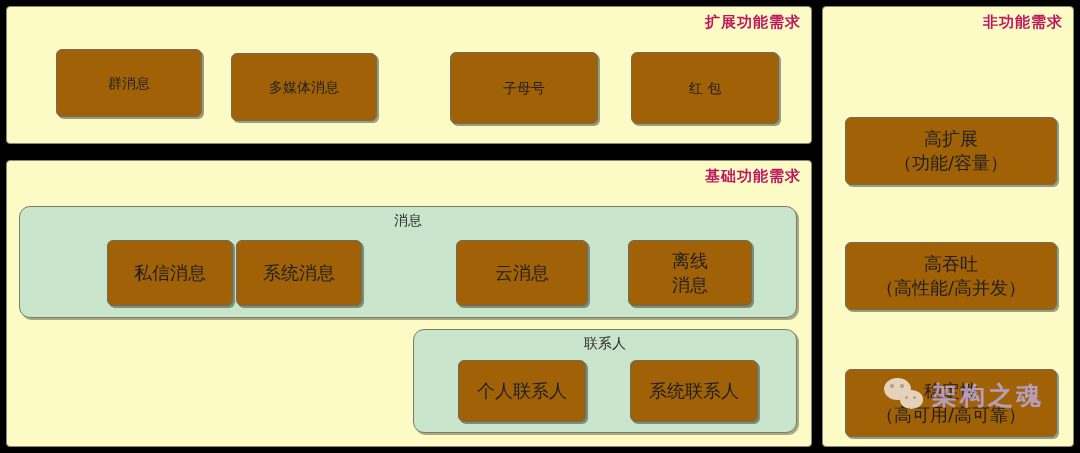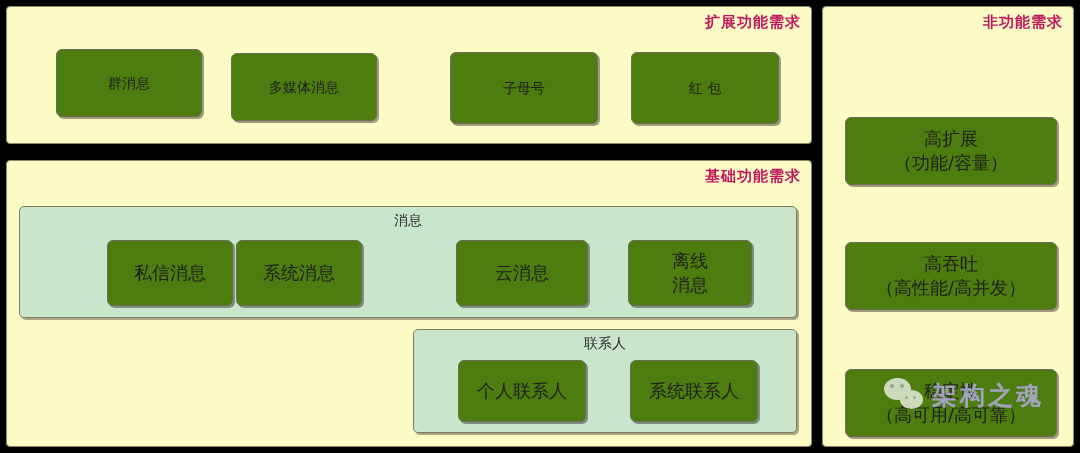--- a/index.html
+++ b/index.html
@@ -39,39 +39,39 @@
     letter-spacing: 1px;
     font-family: "DejaVu Sans", sans-serif;
     white-space: nowrap;
   }
 
   
   .group {
     position: absolute;
     background: #C9E6CC;
     border: 1.5px solid #7d7d63;
-    border-radius: 5px;
+    border-radius: 11px;
     box-sizing: border-box;
     box-shadow: 2px 2px 0 rgba(0,0,0,0.33);
   }
   .group-title {
     position: absolute;
     left: 0;
     right: 0;
     top: 5px;
     text-align: center;
     font-size: 14px;
     color: #2b2b2b;
     white-space: nowrap;
   }
 
   
   .box {
     position: absolute;
-    background: #4d7c0f;
+    background: #a16207;
     border: 1.5px solid #6d6d5a;
     border-radius: 6px;
     box-sizing: border-box;
     box-shadow: 2px 2px 0 rgba(0,0,0,0.38);
     display: flex;
     align-items: center;
     justify-content: center;
     text-align: center;
     line-height: 1.35;
     font-size: 14px;

